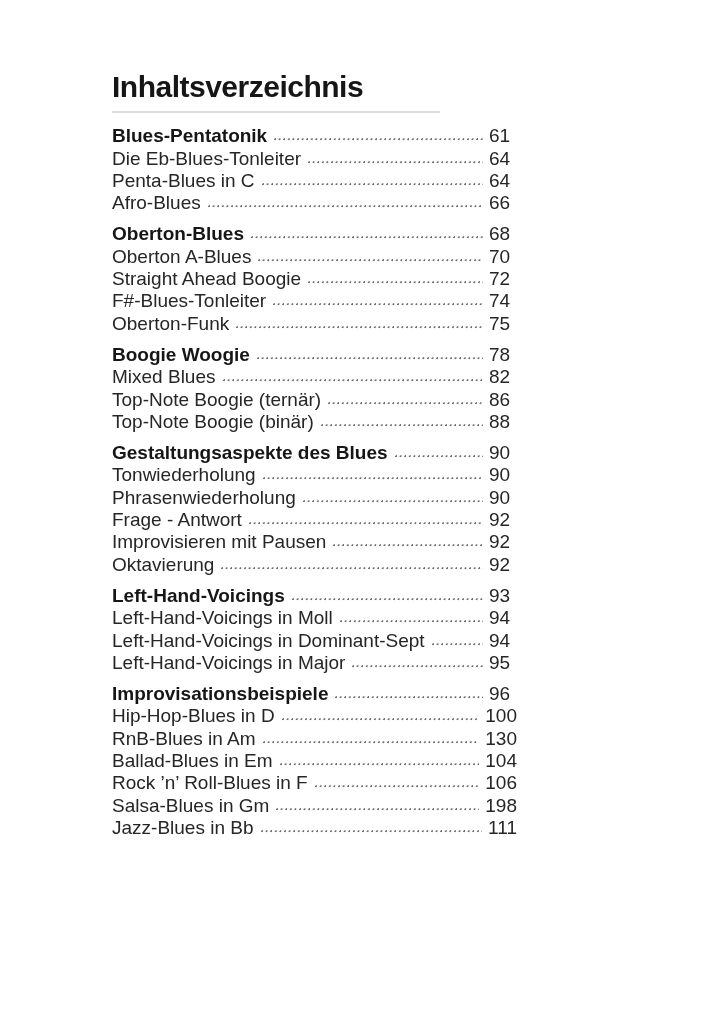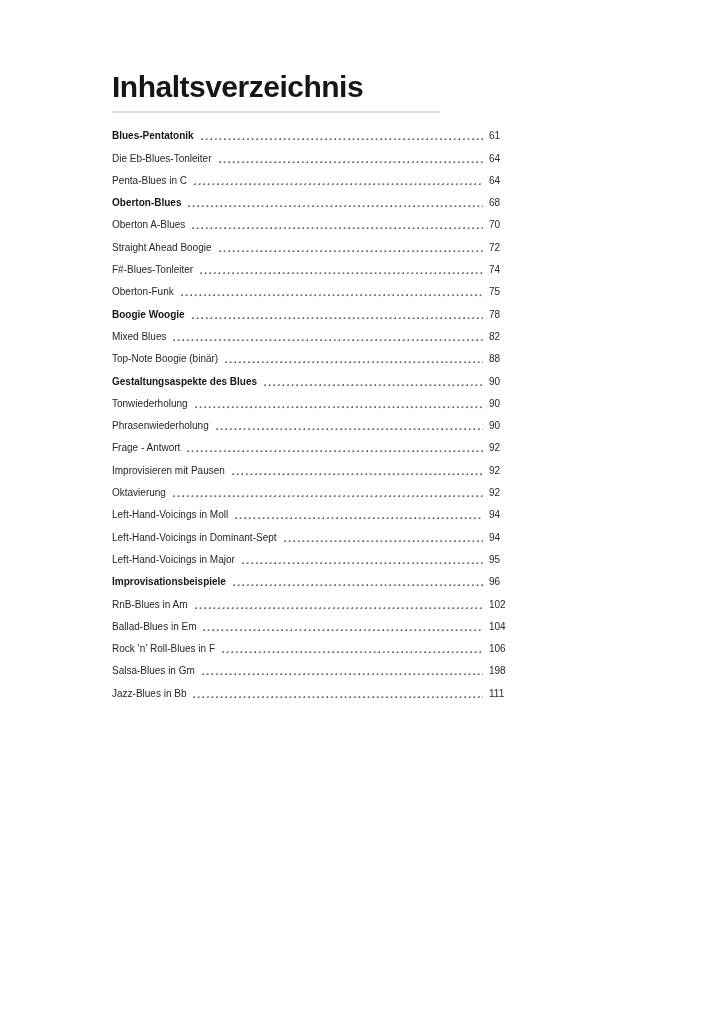--- a/index.html
+++ b/index.html
@@ -32,26 +32,27 @@
   .title-rule{
     width:328px;
     height:0;
     border-bottom:2px solid var(--rule);
     margin-top:9px;
   }
   .toc{
     margin-top:10px;
   }
   .toc-section + .toc-section{
+    margin-top:9px;
   }
   .toc-row{
     display:flex;
     align-items:flex-end;
     height:22.3px;
-    font-size:10px;
+    font-size:19px;
     line-height:19px;
   }
   .toc-row .label{
     white-space:nowrap;
     color:var(--ink);
   }
   .toc-row.header .label{
     font-weight:bold;
     color:var(--ink-bold);
   }
@@ -87,20 +88,25 @@
         <div class="toc-row">
           <span class="label">Die Eb-Blues-Tonleiter</span>
           <span class="leader"></span>
           <span class="pagenum">64</span>
         </div>
         <div class="toc-row">
           <span class="label">Penta-Blues in C</span>
           <span class="leader"></span>
           <span class="pagenum">64</span>
         </div>
+        <div class="toc-row">
+          <span class="label">Afro-Blues</span>
+          <span class="leader"></span>
+          <span class="pagenum">66</span>
+        </div>
       </div>
       <div class="toc-section">
         <div class="toc-row header">
           <span class="label">Oberton-Blues</span>
           <span class="leader"></span>
           <span class="pagenum">68</span>
         </div>
         <div class="toc-row">
           <span class="label">Oberton A-Blues</span>
           <span class="leader"></span>
@@ -127,20 +133,25 @@
           <span class="label">Boogie Woogie</span>
           <span class="leader"></span>
           <span class="pagenum">78</span>
         </div>
         <div class="toc-row">
           <span class="label">Mixed Blues</span>
           <span class="leader"></span>
           <span class="pagenum">82</span>
         </div>
         <div class="toc-row">
+          <span class="label">Top-Note Boogie (ternär)</span>
+          <span class="leader"></span>
+          <span class="pagenum">86</span>
+        </div>
+        <div class="toc-row">
           <span class="label">Top-Note Boogie (binär)</span>
           <span class="leader"></span>
           <span class="pagenum">88</span>
         </div>
       </div>
       <div class="toc-section">
         <div class="toc-row header">
           <span class="label">Gestaltungsaspekte des Blues</span>
           <span class="leader"></span>
           <span class="pagenum">90</span>
@@ -165,20 +176,25 @@
           <span class="leader"></span>
           <span class="pagenum">92</span>
         </div>
         <div class="toc-row">
           <span class="label">Oktavierung</span>
           <span class="leader"></span>
           <span class="pagenum">92</span>
         </div>
       </div>
       <div class="toc-section">
+        <div class="toc-row header">
+          <span class="label">Left-Hand-Voicings</span>
+          <span class="leader"></span>
+          <span class="pagenum">93</span>
+        </div>
         <div class="toc-row">
           <span class="label">Left-Hand-Voicings in Moll</span>
           <span class="leader"></span>
           <span class="pagenum">94</span>
         </div>
         <div class="toc-row">
           <span class="label">Left-Hand-Voicings in Dominant-Sept</span>
           <span class="leader"></span>
           <span class="pagenum">94</span>
         </div>
@@ -188,23 +204,28 @@
           <span class="pagenum">95</span>
         </div>
       </div>
       <div class="toc-section">
         <div class="toc-row header">
           <span class="label">Improvisationsbeispiele</span>
           <span class="leader"></span>
           <span class="pagenum">96</span>
         </div>
         <div class="toc-row">
+          <span class="label">Hip-Hop-Blues in D</span>
+          <span class="leader"></span>
+          <span class="pagenum">100</span>
+        </div>
+        <div class="toc-row">
           <span class="label">RnB-Blues in Am</span>
           <span class="leader"></span>
-          <span class="pagenum">102</span>
+          <span class="pagenum">130</span>
         </div>
         <div class="toc-row">
           <span class="label">Ballad-Blues in Em</span>
           <span class="leader"></span>
           <span class="pagenum">104</span>
         </div>
         <div class="toc-row">
           <span class="label">Rock ’n’ Roll-Blues in F</span>
           <span class="leader"></span>
           <span class="pagenum">106</span>

